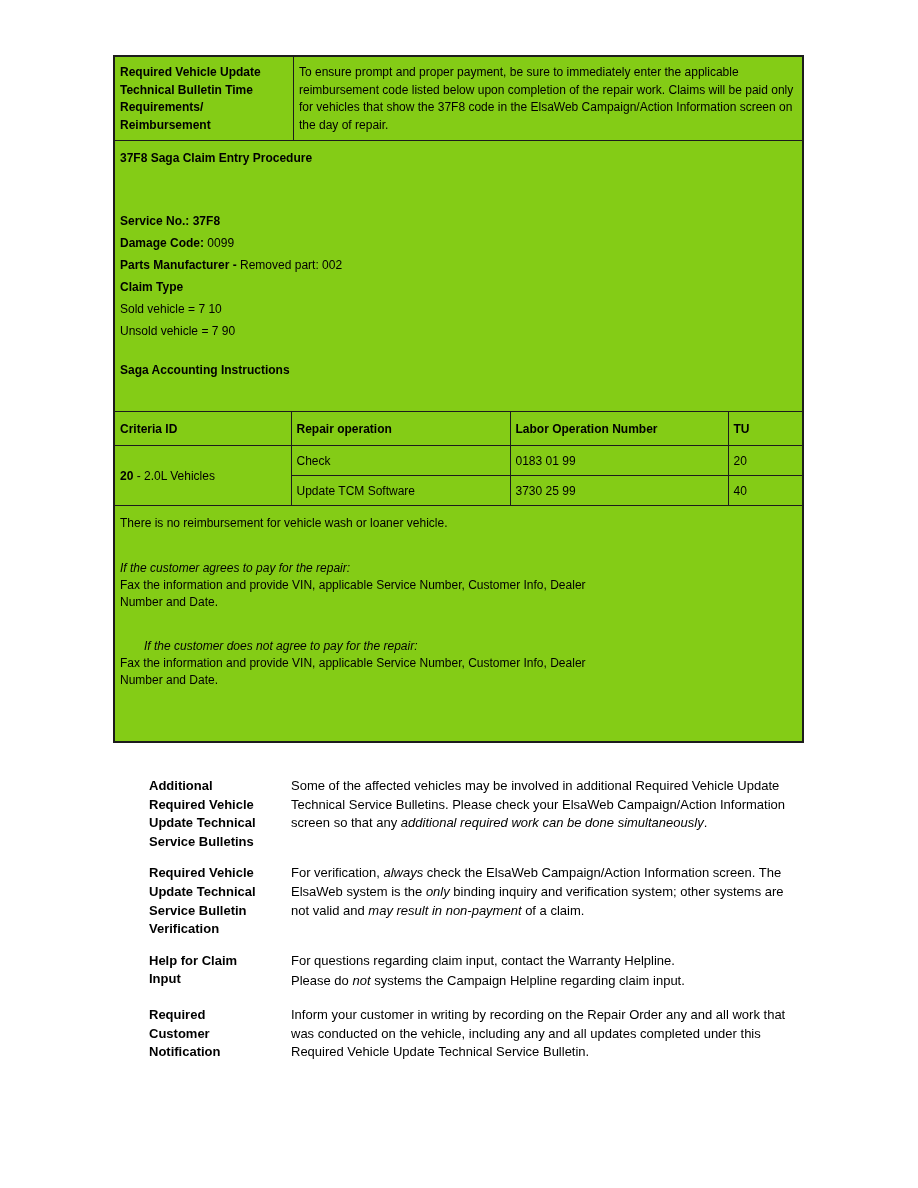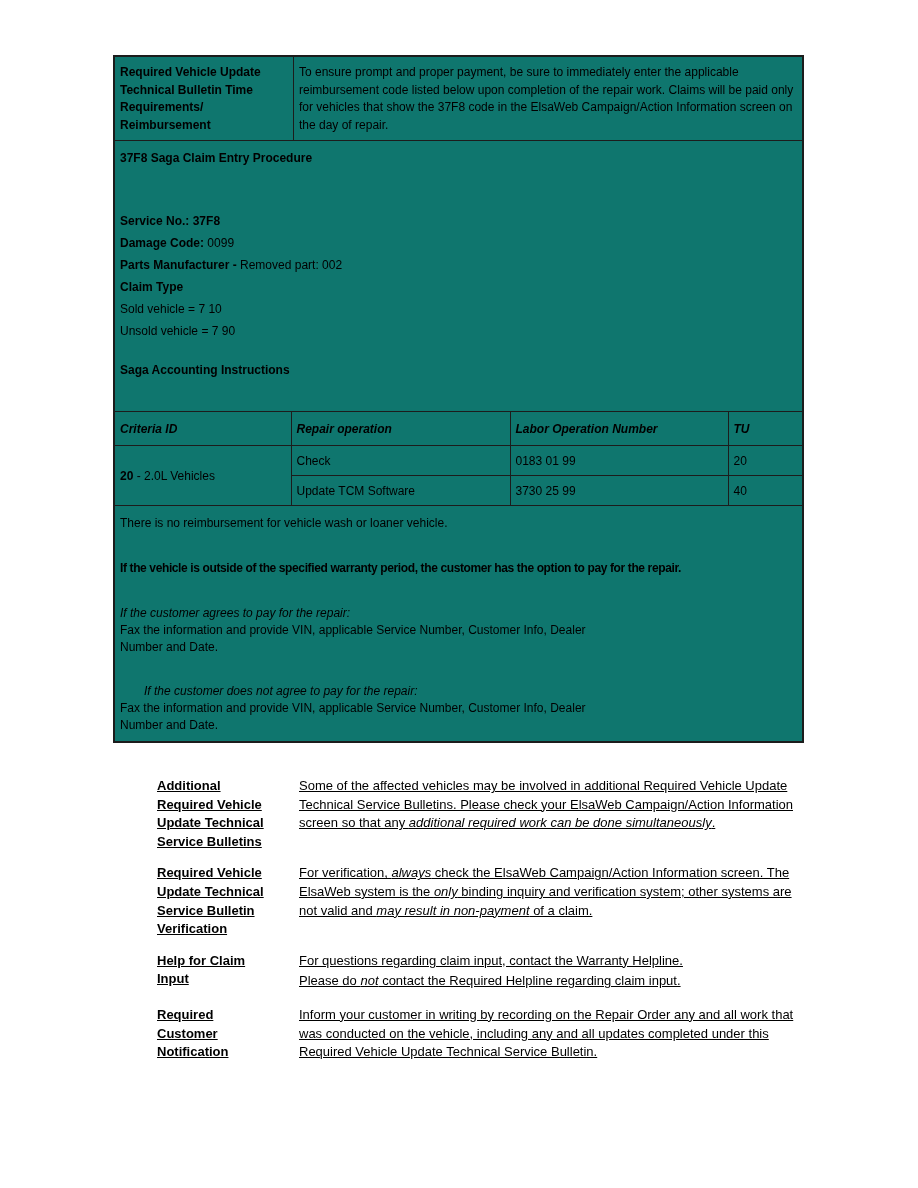--- a/index.html
+++ b/index.html
@@ -4,21 +4,21 @@
 <style>
   * { margin:0; padding:0; box-sizing:border-box; }
   html,body { background:#ffffff; }
   body {
     width:918px; height:1188px; position:relative;
     font-family:"Liberation Sans","DejaVu Sans",sans-serif;
     color:#000; font-size:12px;
   }
   .doc-box {
     position:absolute; left:113px; top:55px; width:691px;
-    border:2px solid #1c1c1c; background:#0f766e;
+    border:2px solid #1c1c1c; background:#84cc16;
   }
   
   .info-row { display:flex; border-bottom:1px solid #1c1c1c; }
   .info-label-cell {
     width:179px; flex:0 0 179px; border-right:1px solid #1c1c1c;
     padding:7px 6px 6px 5px; font-weight:bold; line-height:17.5px;
     white-space:pre-line;
   }
   .info-text-cell { flex:1; padding:7px 6px 6px 5px; line-height:17.5px; }
   
@@ -30,33 +30,33 @@
   
   table.saga { width:100%; border-collapse:collapse; table-layout:fixed; }
   table.saga td, table.saga th {
     border:1px solid #1c1c1c; padding:2px 5px; text-align:left;
     vertical-align:middle; font-size:12px; overflow:hidden;
   }
   table.saga th { font-weight:bold; height:34px; }
   table.saga td { height:30px; }
   table.saga .first-col { border-left:none; }
   table.saga .last-col { border-right:none; }
-  table.saga thead th { border-top:1px solid #1c1c1c;font-style:italic; }
+  table.saga thead th { border-top:1px solid #1c1c1c; }
   
   .reimb-cell { height:235px; padding:9px 5px 12px 5px; overflow:hidden; }
   .reimb-cell p { line-height:17px; margin:0; }
   .reimb-cell .sp-28 { margin-top:28px; }
   .reimb-cell .sp-27 { margin-top:27px;margin-left:24px; }
   .warranty-line {
     font-weight:bold; white-space:nowrap; letter-spacing:-0.38px;
   }
   .italic { font-style:italic; }
   .pre { white-space:pre-line; }
   
-  .notes-block { position:absolute; left:157px; top:777px; width:648px;text-decoration:underline; }
+  .notes-block { position:absolute; left:149px; top:777px; width:648px; }
   .note-section { display:flex; margin-bottom:13px; }
   .note-label {
     flex:0 0 142px; width:142px; font-weight:bold; font-size:13px;
     line-height:18.6px; white-space:pre-line;
   }
   .note-body { flex:1; font-size:13px; line-height:18.6px; }
   .note-body p { margin:0 0 2px 0; }
 </style>
 </head>
 <body>
@@ -107,21 +107,20 @@
       <tr>
         <td>Update TCM Software</td>
         <td>3730 25 99</td>
         <td class="last-col">40</td>
       </tr>
     </tbody>
   </table>
 
   <div class="reimb-cell">
     <p>There is no reimbursement for vehicle wash or loaner vehicle.</p>
-    <p class="warranty-line sp-28">If the vehicle is outside of the specified warranty period, the customer has the option to pay for the repair.</p>
     <p class="italic sp-28">If the customer agrees to pay for the repair:</p>
     <p class="pre">Fax the information and provide VIN, applicable Service Number, Customer Info, Dealer
 Number and Date.</p>
     <p class="italic sp-27">If the customer does not agree to pay for the repair:</p>
     <p class="pre">Fax the information and provide VIN, applicable Service Number, Customer Info, Dealer
 Number and Date.</p>
   </div>
 </div>
 
 <div class="notes-block">
@@ -144,21 +143,21 @@
     <div class="note-body">
       <p><span>For verification, </span><span style="font-style: italic;">always</span><span> check the ElsaWeb Campaign/Action Information screen. The ElsaWeb system is the </span><span style="font-style: italic;">only</span><span> binding inquiry and verification system; other systems are not valid and </span><span style="font-style: italic;">may result in non-payment</span><span> of a claim.</span></p>
     </div>
   </div>
 
   <div class="note-section">
     <div class="note-label">Help for Claim
 Input</div>
     <div class="note-body">
       <p><span>For questions regarding claim input, contact the Warranty Helpline.</span></p>
-      <p><span>Please do </span><span style="font-style: italic;">not</span><span> contact the Required Helpline regarding claim input.</span></p>
+      <p><span>Please do </span><span style="font-style: italic;">not</span><span> systems the Campaign Helpline regarding claim input.</span></p>
     </div>
   </div>
 
   <div class="note-section">
     <div class="note-label">Required
 Customer
 Notification</div>
     <div class="note-body">
       <p><span>Inform your customer in writing by recording on the Repair Order any and all work that was conducted on the vehicle, including any and all updates completed under this Required Vehicle Update Technical Service Bulletin.</span></p>
     </div>

